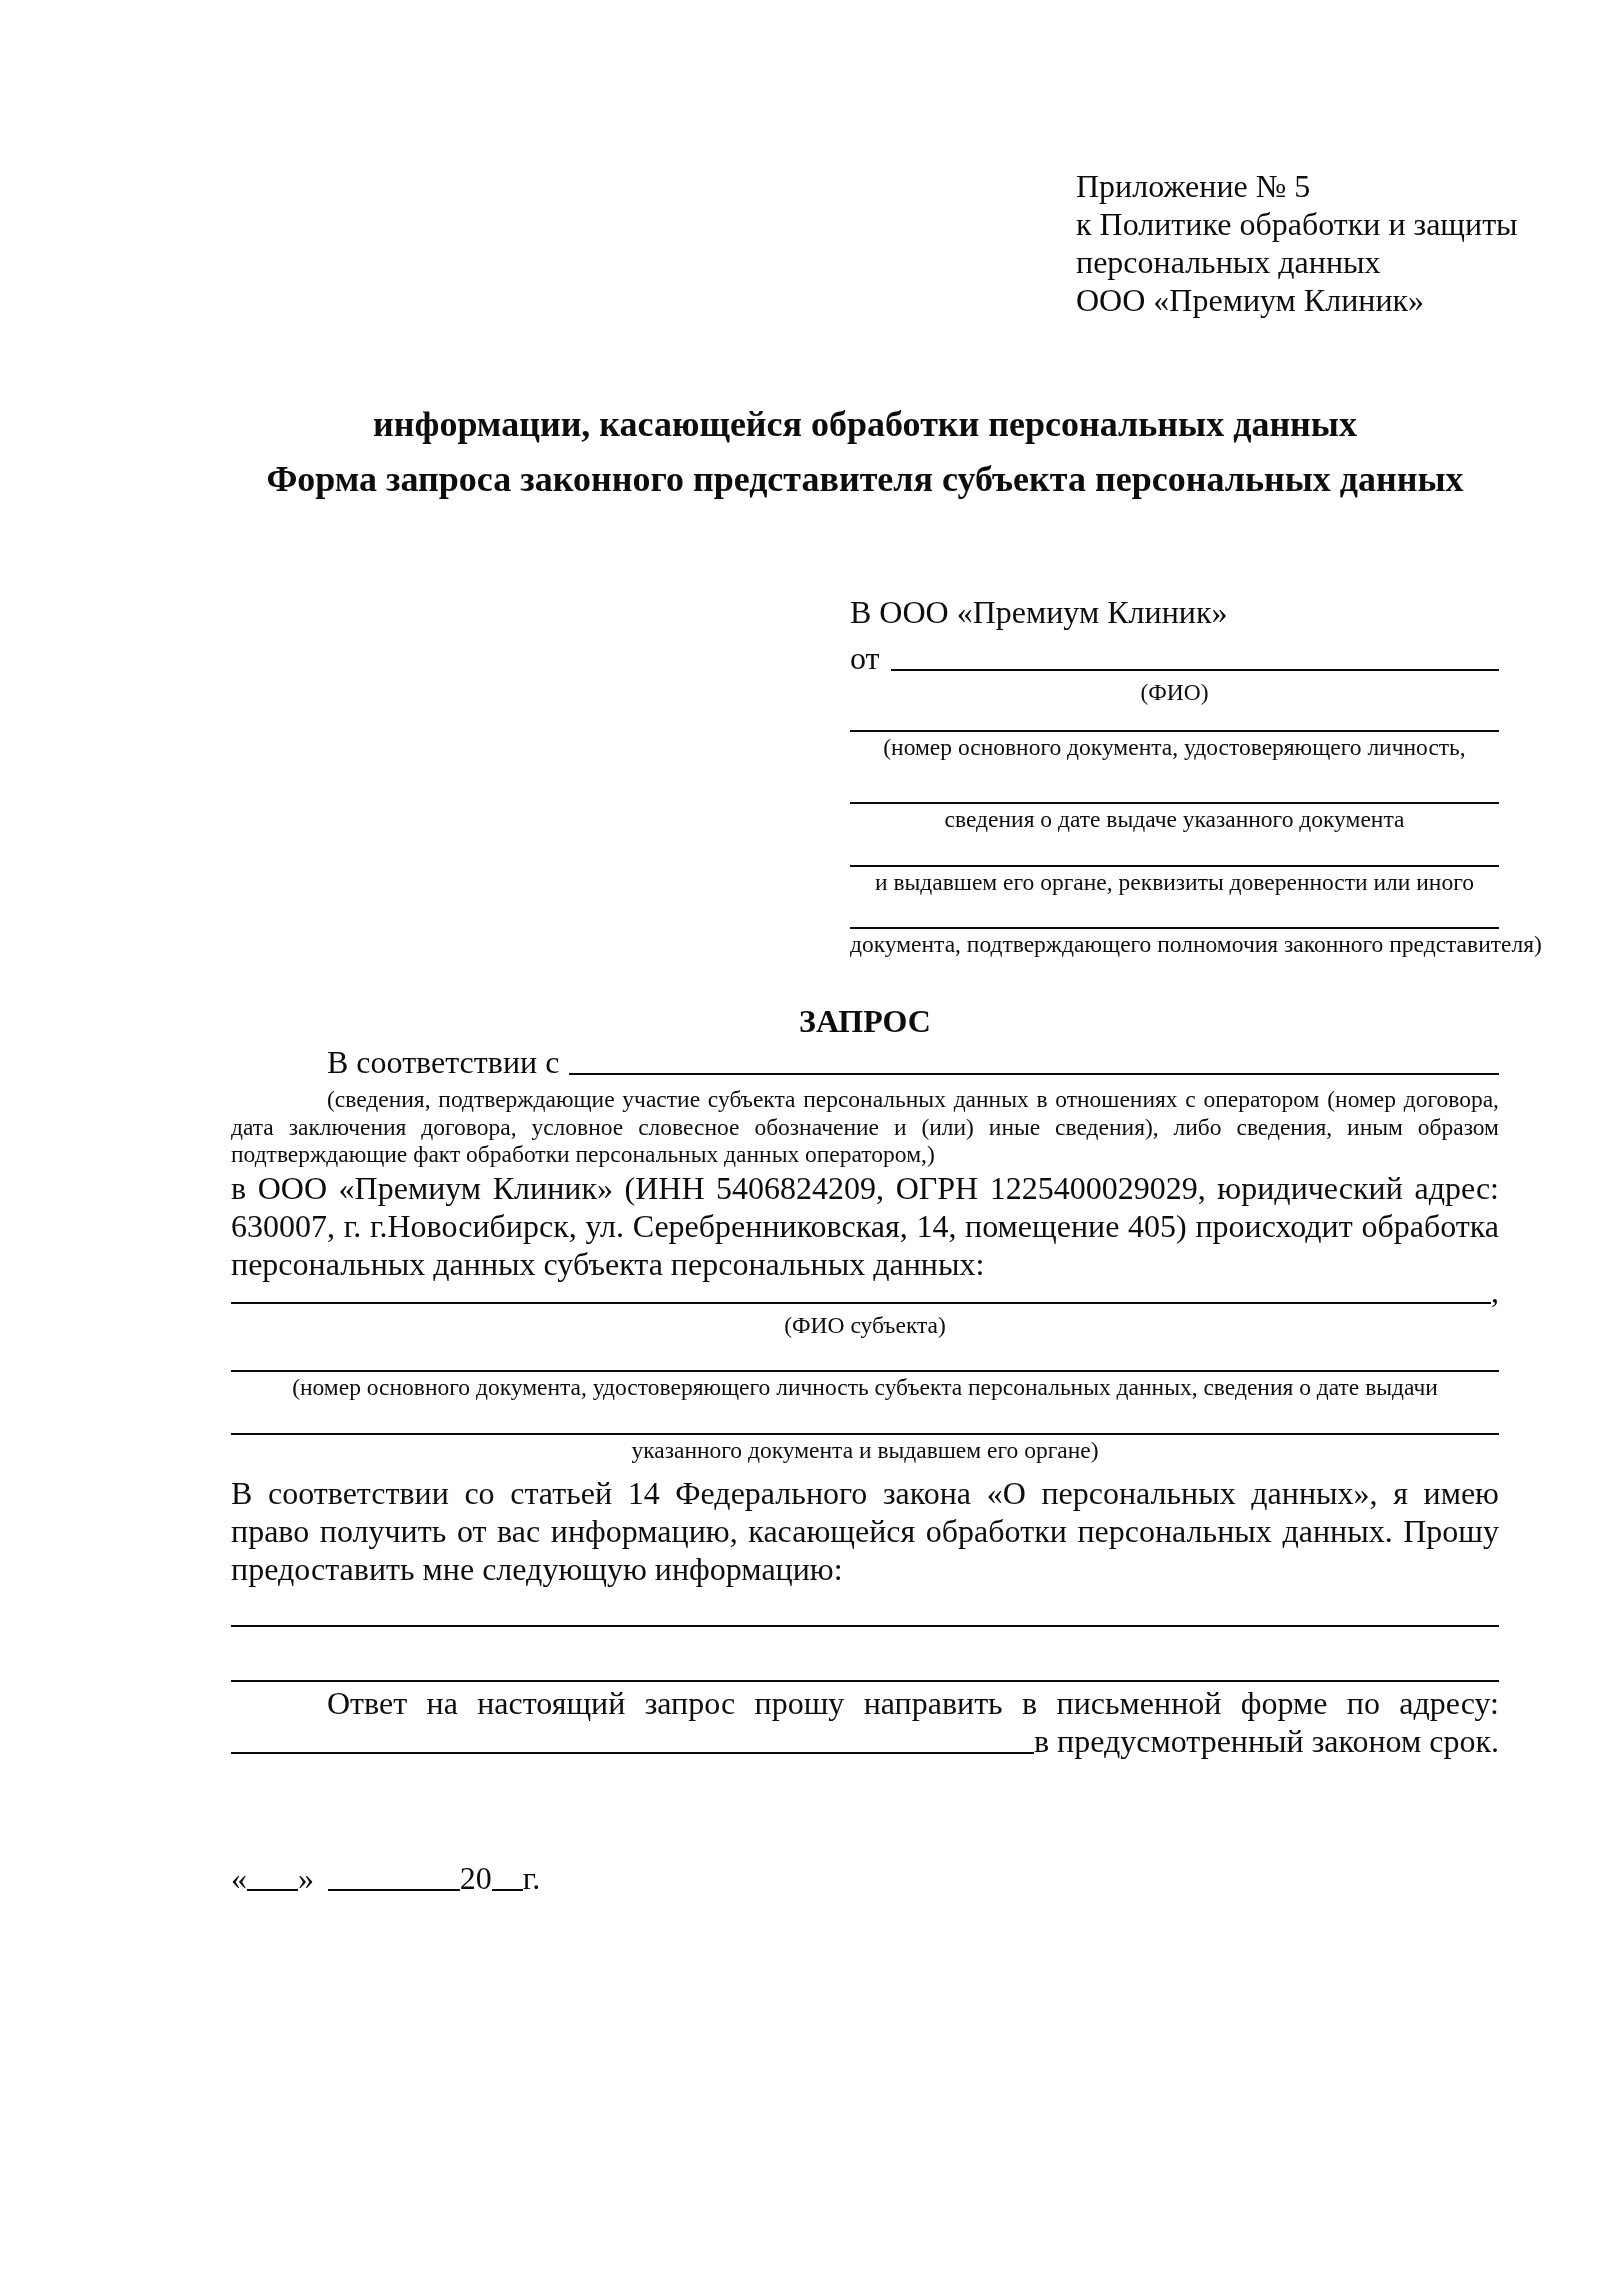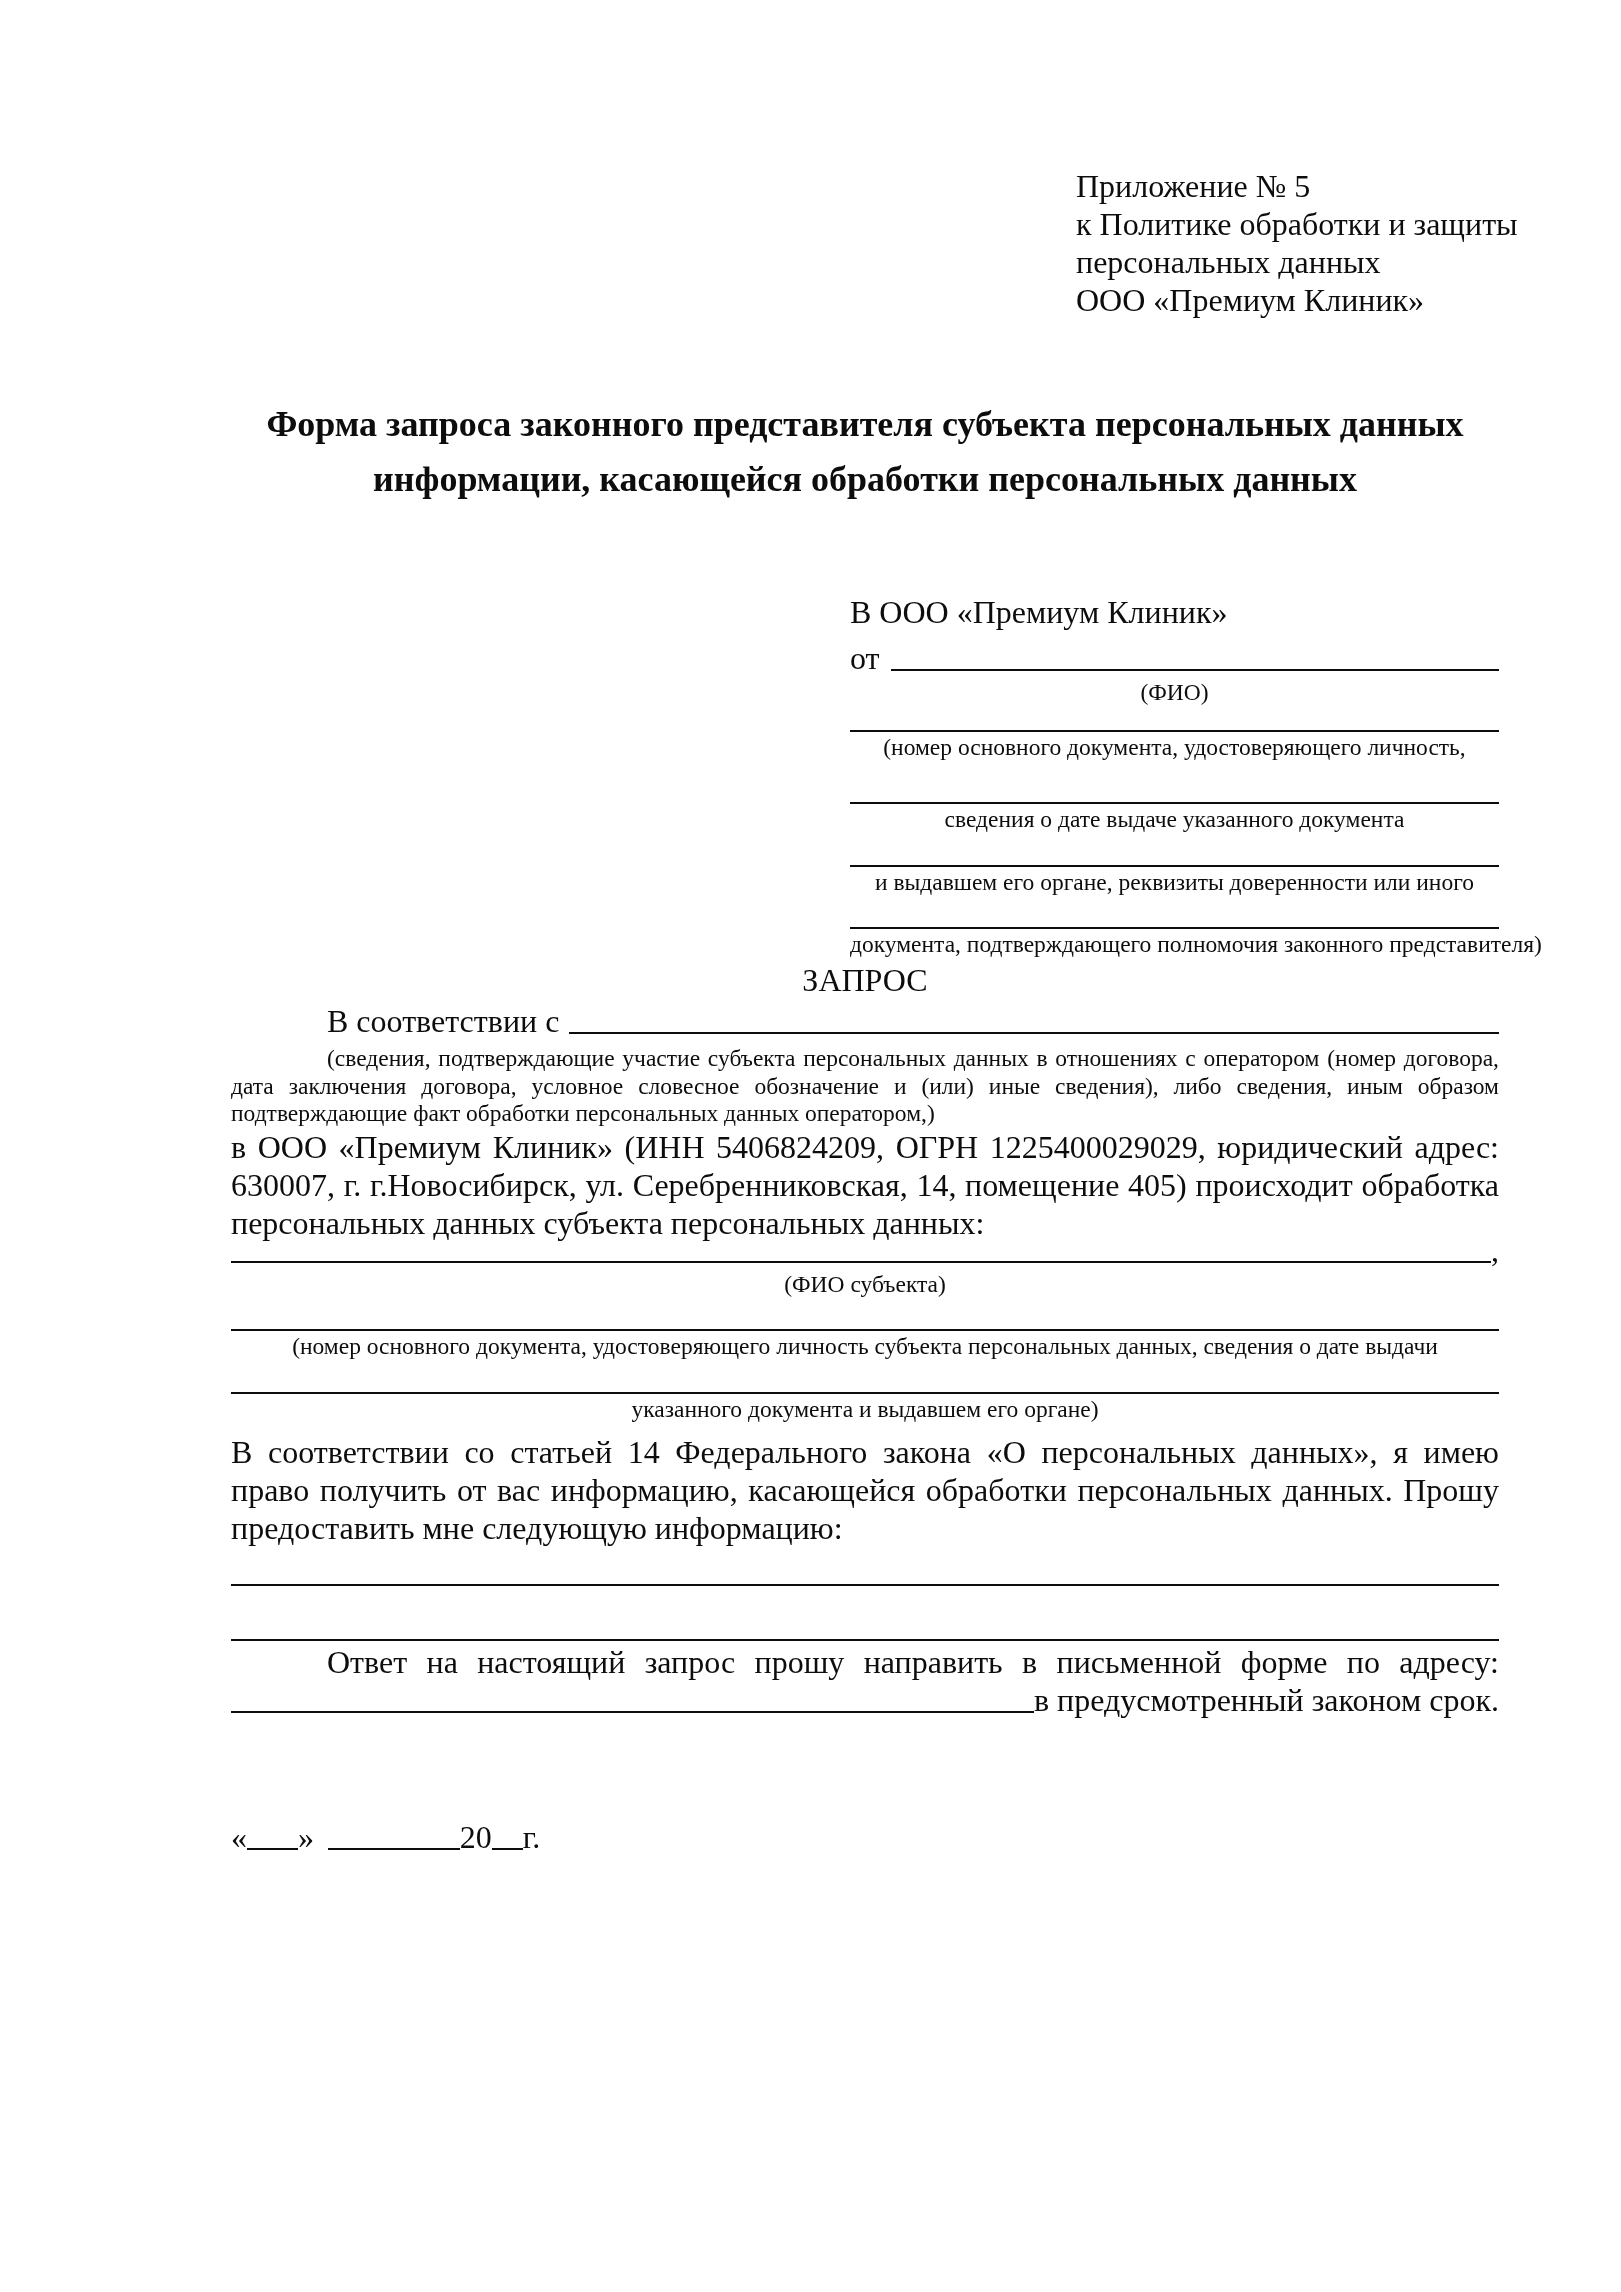--- a/index.html
+++ b/index.html
@@ -50,21 +50,21 @@
     text-align: center;
     white-space: nowrap;
     margin-top: 2px;
   }
   .addr-fill { border-bottom: 2.9px solid #0d0d0d; }
   .h26 { height: 25.5px; }
   .h44 { height: 43px; }
   .h34 { height: 33px; }
 
   
-  .zapros { text-align: center; line-height: 43px; }
+  .zapros { margin-top: 41px; text-align: center; line-height: 43px; font-weight: bold; }
   .accordance-row { height: 38px; align-items: center; }
   .accordance-row .label { align-self: flex-end; padding-left: 96px; padding-right: 9.8px; white-space: nowrap; }
   .accordance-caption {
     font-size: 23.5px;
     line-height: 27.4px;
     text-align: justify;
     text-indent: 96px;
     margin-top: 5.9px;
   }
   .para { text-align: justify; }
@@ -114,22 +114,22 @@
 <div class="page">
 
   <div class="annex">
     <div class="annex-line">Приложение № 5</div>
     <div class="annex-line">к Политике обработки и защиты</div>
     <div class="annex-line">персональных данных</div>
     <div class="annex-line">ООО «Премиум Клиник»</div>
   </div>
 
   <div class="doc-title">
+    <div>информации, касающейся обработки персональных данных</div>
     <div>Форма запроса законного представителя субъекта персональных данных</div>
-    <div>информации, касающейся обработки персональных данных</div>
   </div>
 
   <div class="addressee">
     <div class="addr-to">В ООО «Премиум Клиник»</div>
     <div class="flex-row addr-from">
       <span class="label">от</span>
       <span class="fill"></span>
     </div>
     <div class="small-cap">(ФИО)</div>
 

